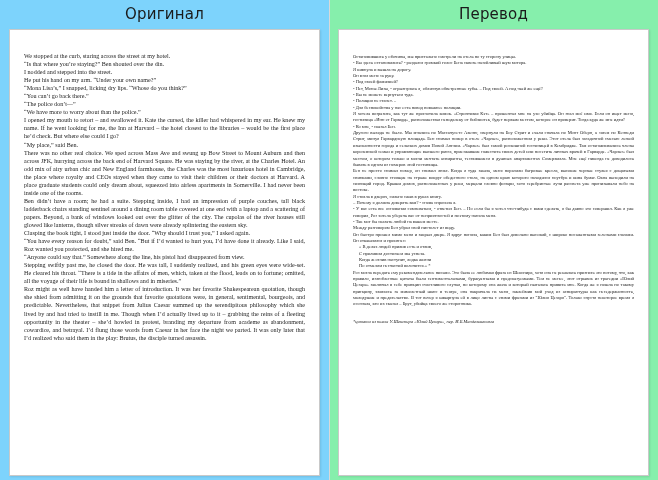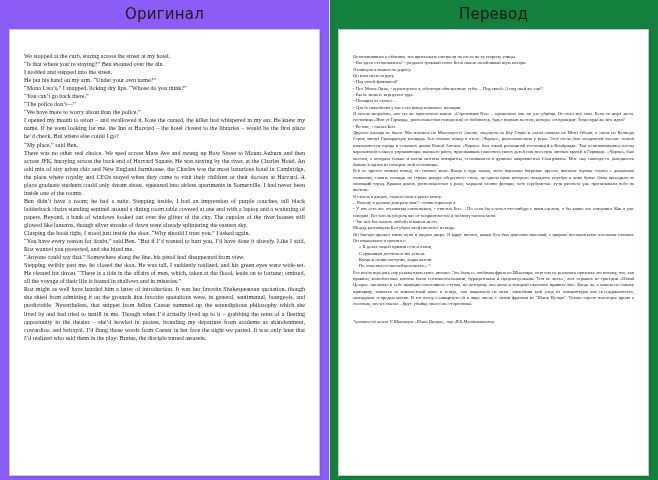--- a/index.html
+++ b/index.html
@@ -23,24 +23,24 @@
   .column {
     width: 329px;
     height: 480px;
     box-sizing: border-box;
     display: flex;
     flex-direction: column;
     align-items: center;
     position: relative;
   }
   .column.left {
-    background: #8b5cf6;
+    background: #7dd3fc;
   }
   .column.right {
-    background: #15803d;
+    background: #86efac;
   }
   .divider {
     position: absolute;
     left: 329px;
     top: 0;
     width: 1px;
     height: 480px;
     background: #d8d8d8;
     z-index: 5;
   }

